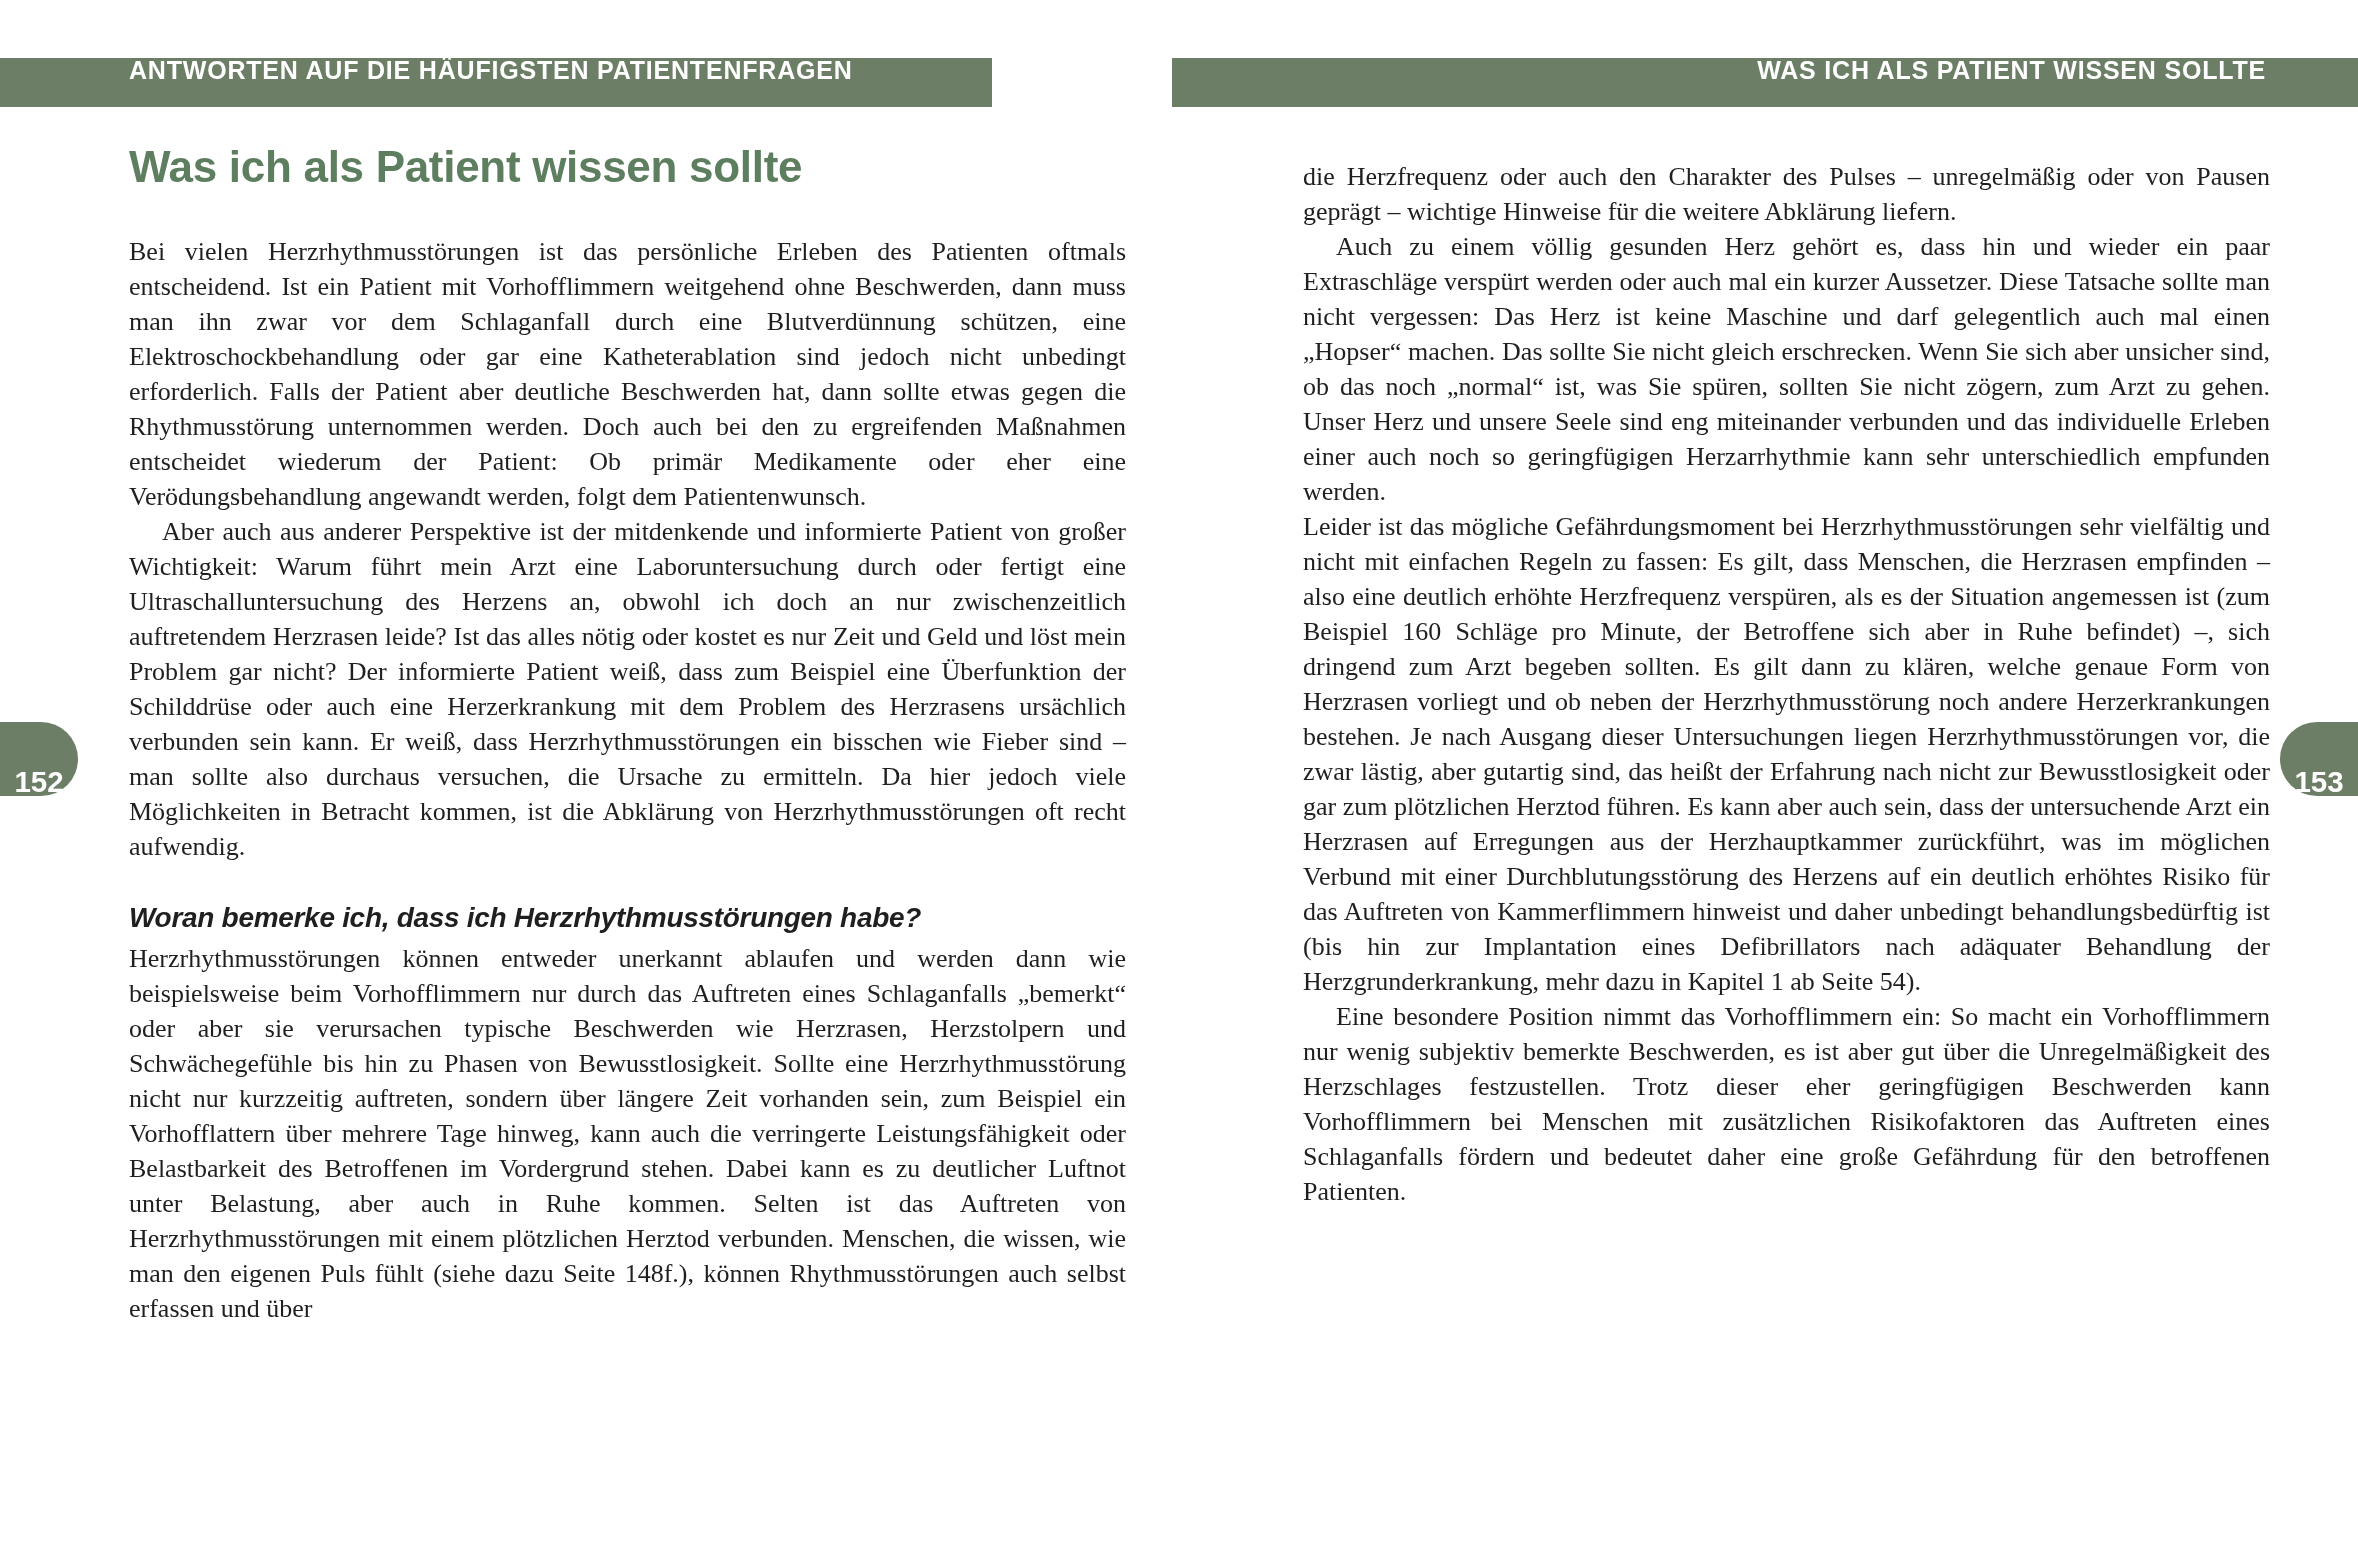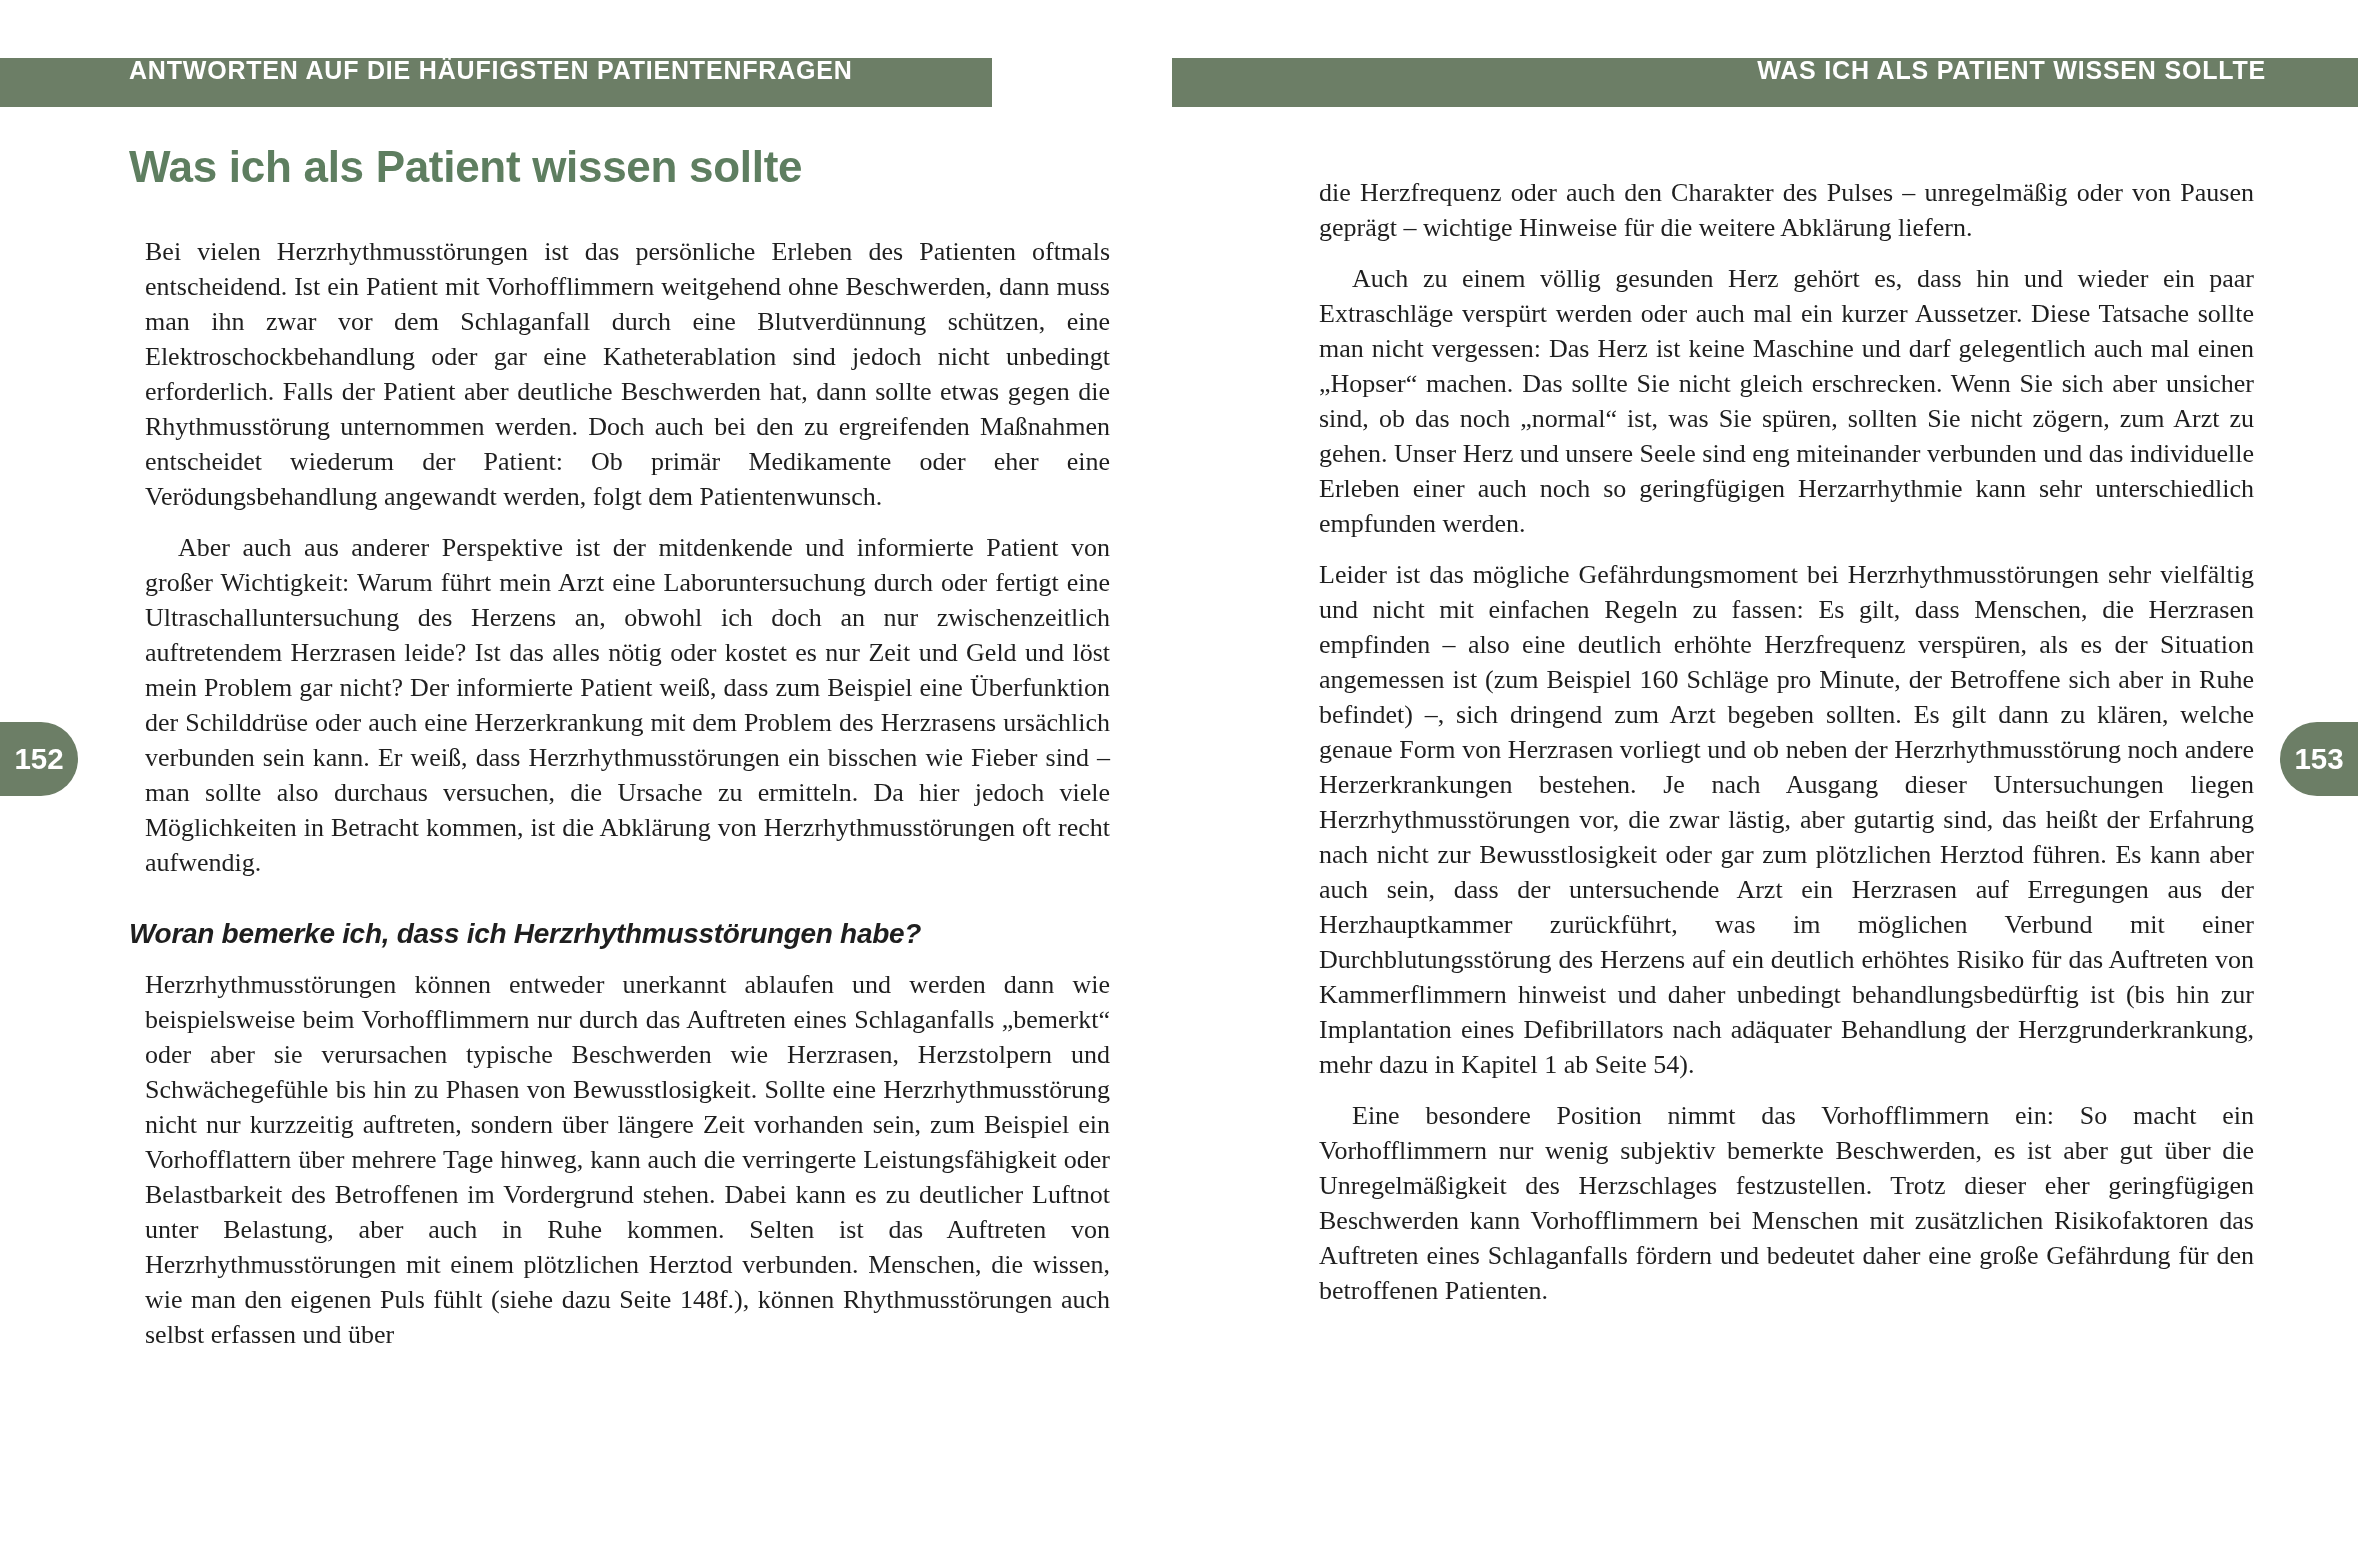--- a/index.html
+++ b/index.html
@@ -23,36 +23,36 @@
   .bar-right{left:1172px;width:1186px;justify-content:flex-end;padding-right:92px;}
   .bar-text{
     color:#ffffff;
     font:700 25px/1 "Liberation Sans",sans-serif;
     letter-spacing:0.8px;
     white-space:nowrap;
   }
   .pagetab{
     position:absolute;top:722px;width:78px;height:74px;
     background:var(--bar-green);color:#ffffff;
-    display:flex;align-items:center;justify-content:center;
+    display:flex;align-items:flex-end;justify-content:center;
     font:700 29.5px/1 "Liberation Sans",sans-serif;
   }
   .tab-left{left:0;border-radius:0 37px 37px 0;}
   .tab-right{right:0;border-radius:37px 0 0 37px;}
   .col{position:absolute;color:var(--ink);}
   .col-left{left:129px;top:143px;width:997px;}
   .col-right{left:1303px;top:159px;width:967px;}
   .title{
     font:700 44px/1.1 "Liberation Sans",sans-serif;
     color:var(--title-green);
     margin:0 0 43px 0;letter-spacing:-0.3px;
   }
   .body{
     font:26px/35px "Liberation Serif",serif;
-    text-align:justify;margin:16px;
+    text-align:justify;margin:0;
     hyphens:auto;-webkit-hyphens:auto;
   }
   .indent{text-indent:33px;}
   .subhead{
     font:italic 700 28px/35px "Liberation Sans",sans-serif;
     color:var(--ink);
     margin:36px 0 5.5px 0;letter-spacing:-0.3px;
   }
 </style>
 </head>

